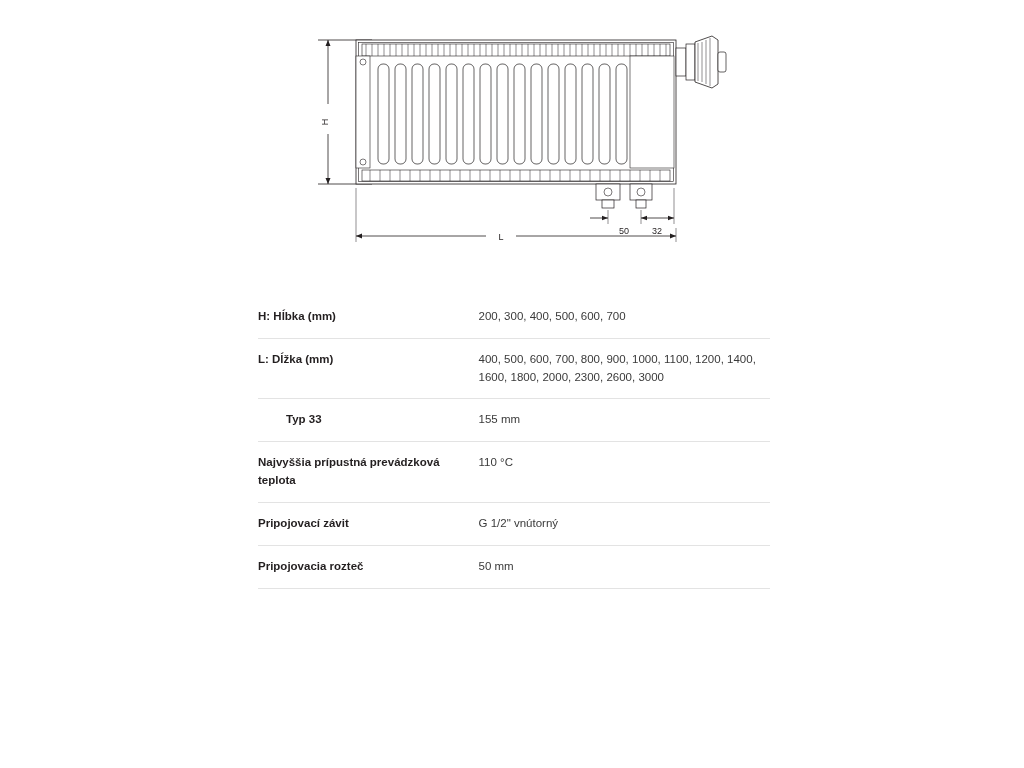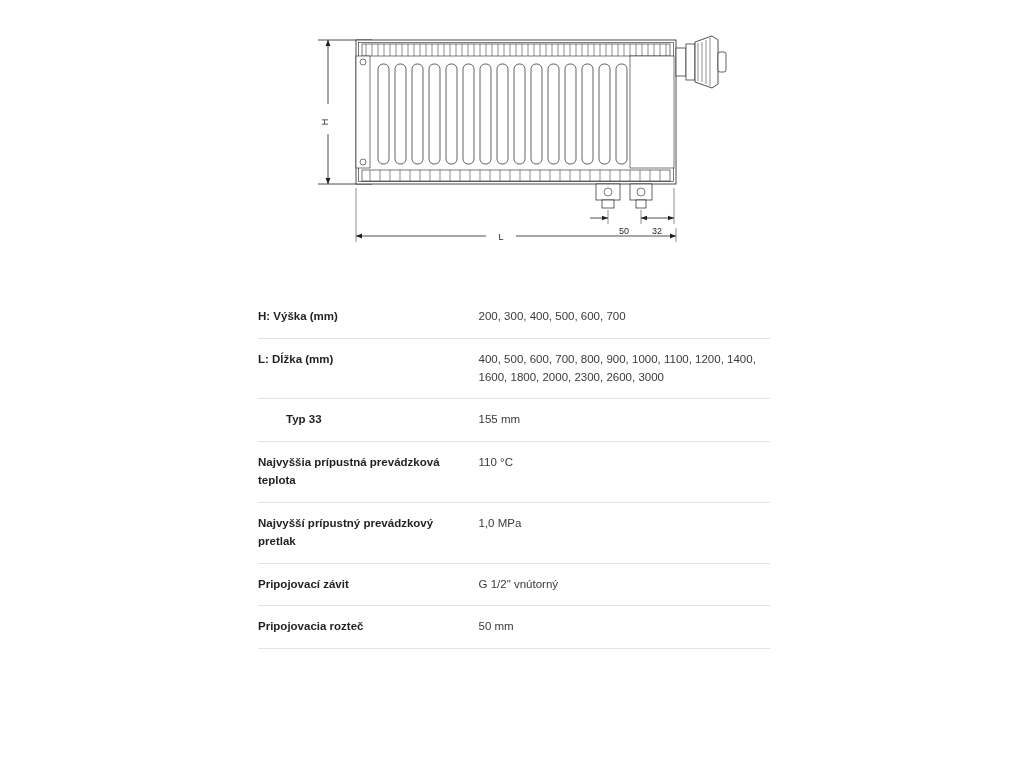--- a/index.html
+++ b/index.html
@@ -241,40 +241,36 @@
         <text x="201" y="218" text-anchor="middle">L</text>
         <text x="324" y="212" text-anchor="middle">50</text>
         <text x="357" y="212" text-anchor="middle">32</text>
       </g>
     </svg>
   </div>
 
   <table class="spec-table">
     <tbody>
       <tr class="plain">
-        <td class="label">H: Výška (mm)</td>
+        <td class="label">H: Hĺbka (mm)</td>
         <td class="value">200, 300, 400, 500, 600, 700</td>
       </tr>
       <tr class="plain">
         <td class="label">L: Dĺžka (mm)</td>
         <td class="value">400, 500, 600, 700, 800, 900, 1000, 1100, 1200, 1400, 1600, 1800, 2000, 2300, 2600, 3000</td>
       </tr>
       <tr class="sub">
         <td class="label">Typ 33</td>
         <td class="value">155 mm</td>
       </tr>
       <tr class="plain">
         <td class="label">Najvyššia prípustná prevádzková teplota</td>
         <td class="value">110 °C</td>
       </tr>
       <tr class="plain">
-        <td class="label">Najvyšší prípustný prevádzkový pretlak</td>
-        <td class="value">1,0 MPa</td>
-      </tr>
-      <tr class="plain">
         <td class="label">Pripojovací závit</td>
         <td class="value">G 1/2" vnútorný</td>
       </tr>
       <tr class="plain">
         <td class="label">Pripojovacia rozteč</td>
         <td class="value">50 mm</td>
       </tr>
     </tbody>
   </table>
 

